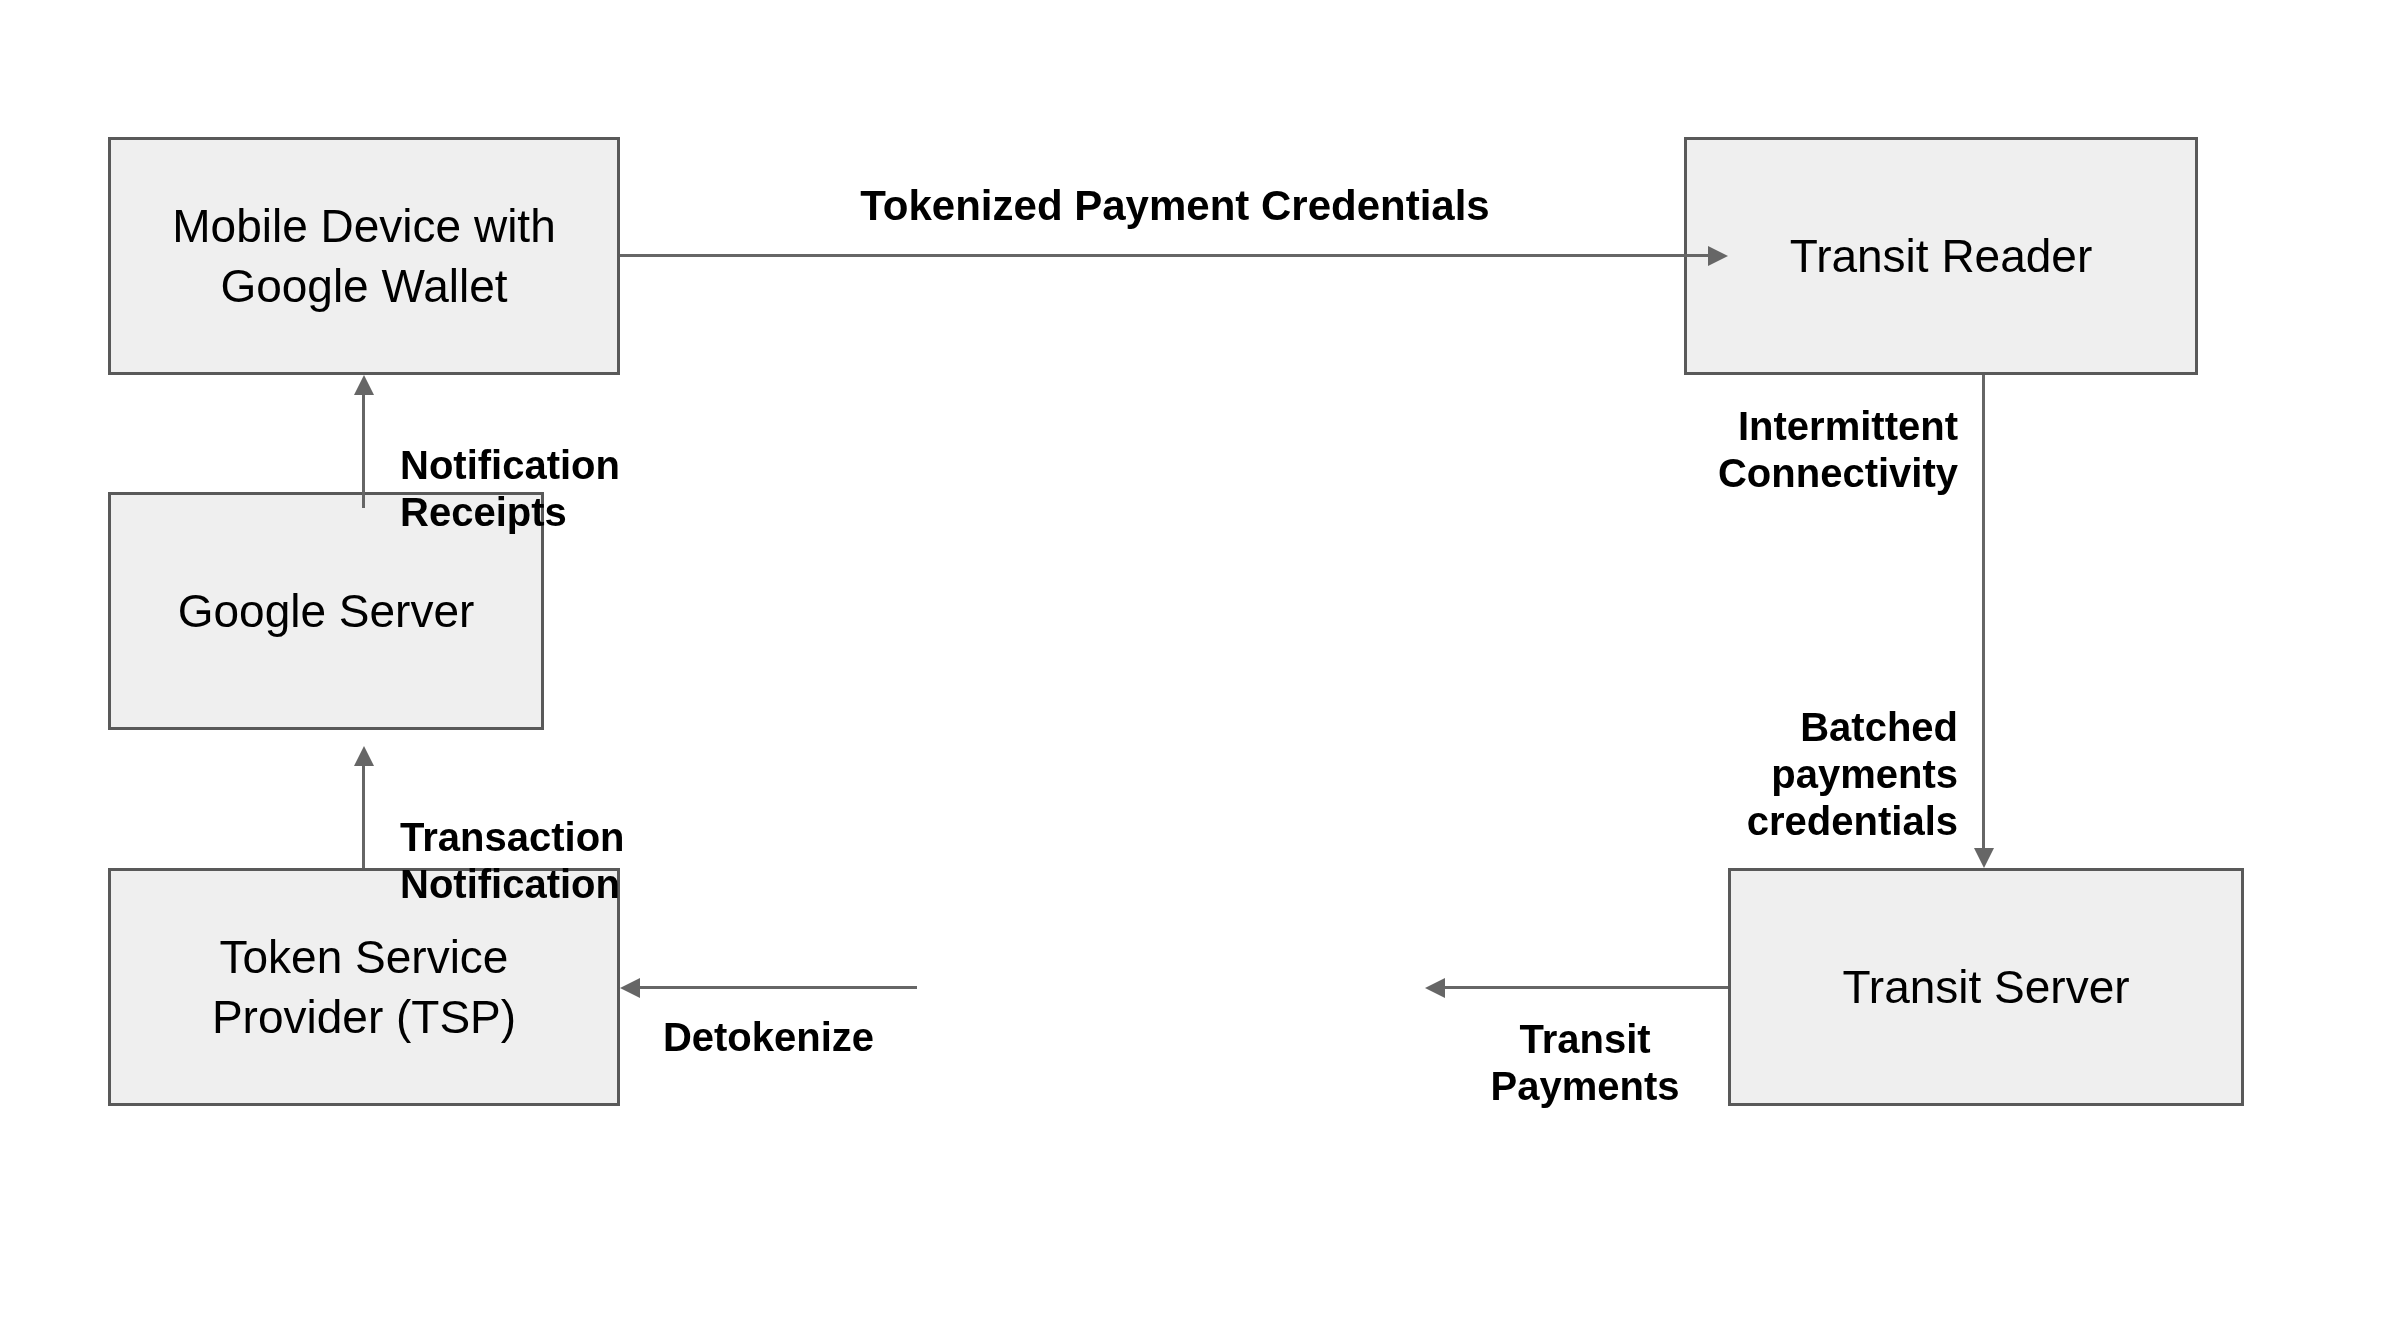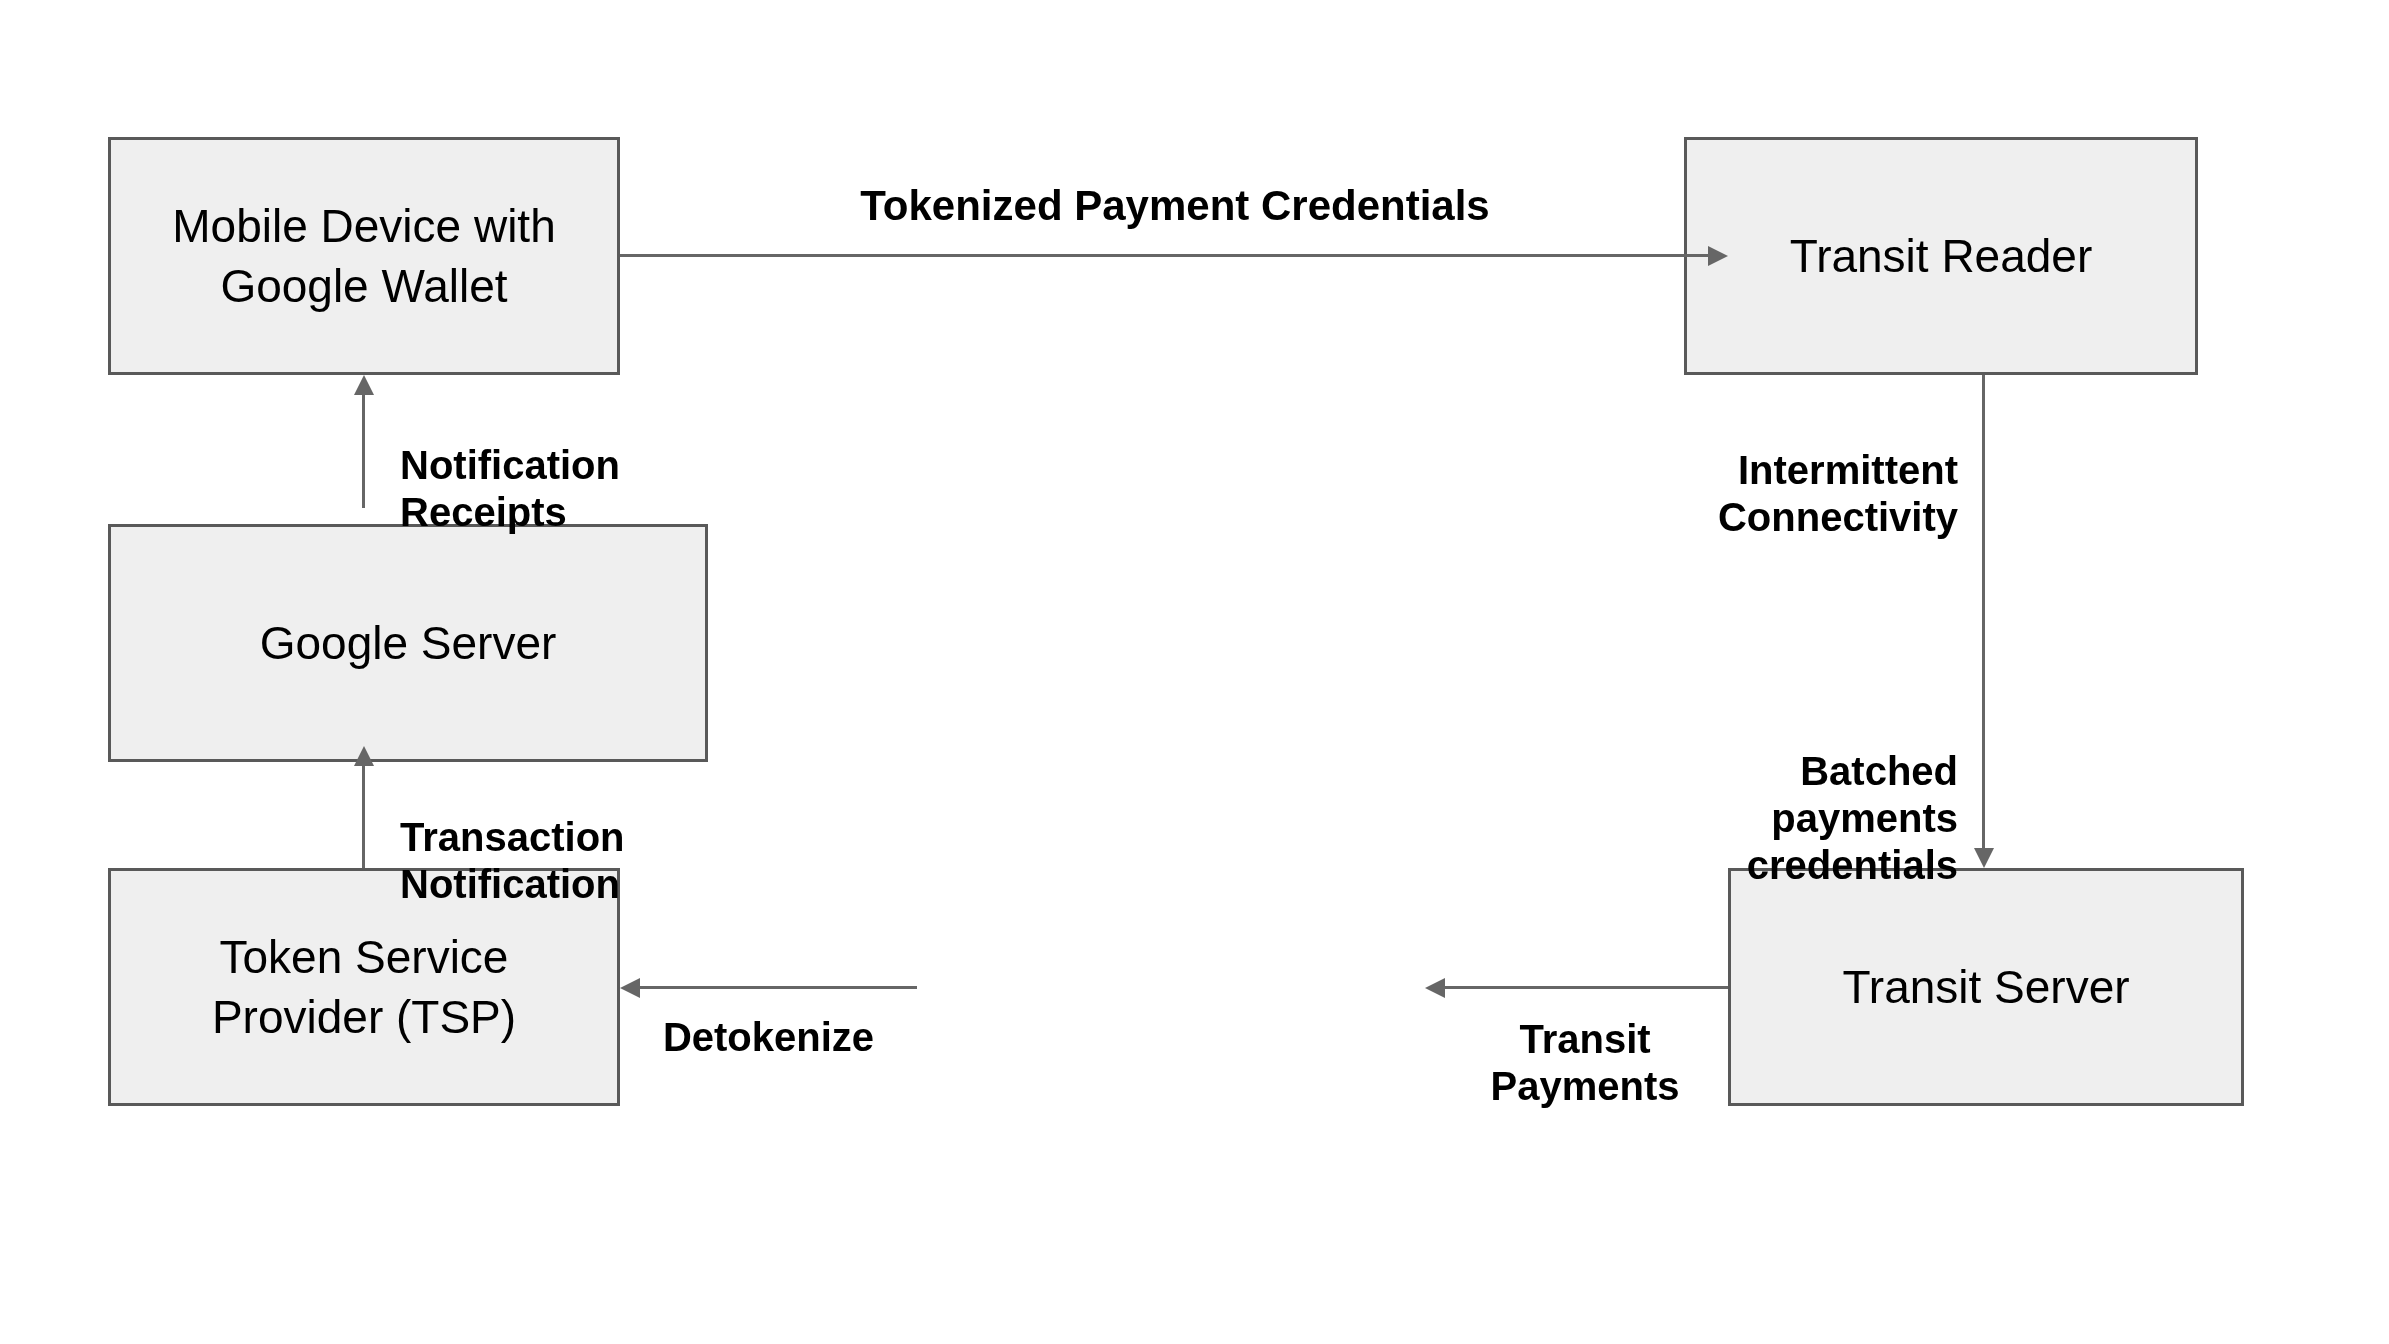--- a/index.html
+++ b/index.html
@@ -37,39 +37,39 @@
   .arrow.left{border-top:10px solid transparent;border-bottom:10px solid transparent;border-right:20px solid var(--edge);}
   .arrow.up{border-left:10px solid transparent;border-right:10px solid transparent;border-bottom:20px solid var(--edge);}
   .arrow.down{border-left:10px solid transparent;border-right:10px solid transparent;border-top:20px solid var(--edge);}
   .edge-label{
     position:absolute;
     font-weight:700;font-size:40px;line-height:47px;
     white-space:pre-line;color:var(--text);
   }
   .edge-label.big{font-size:42px;line-height:56px;}
   .ta-c{text-align:center;}
-  .ta-r{text-align:right;margin-top:44px;}
+  .ta-r{text-align:right;}
   .ta-l{text-align:left;margin-top:44px;}
 </style>
 </head>
 <body>
 
 <div class="canvas">
 
   
   <div class="node" style="left:108px;top:137px;width:512px;height:238px">
     <span class="node-label">Mobile Device with
 Google Wallet</span>
   </div>
 
   <div class="node" style="left:1684px;top:137px;width:514px;height:238px">
     <span class="node-label">Transit Reader</span>
   </div>
 
-  <div class="node" style="left:108px;top:524px;width:600px;height:238px">
+  <div class="node" style="left:108px;top:492px;width:436px;height:238px">
     <span class="node-label">Google Server</span>
   </div>
 
   <div class="node" style="left:108px;top:868px;width:512px;height:238px">
     <span class="node-label">Token Service
 Provider (TSP)</span>
   </div>
 
 
   <div class="node" style="left:1728px;top:868px;width:516px;height:238px">

